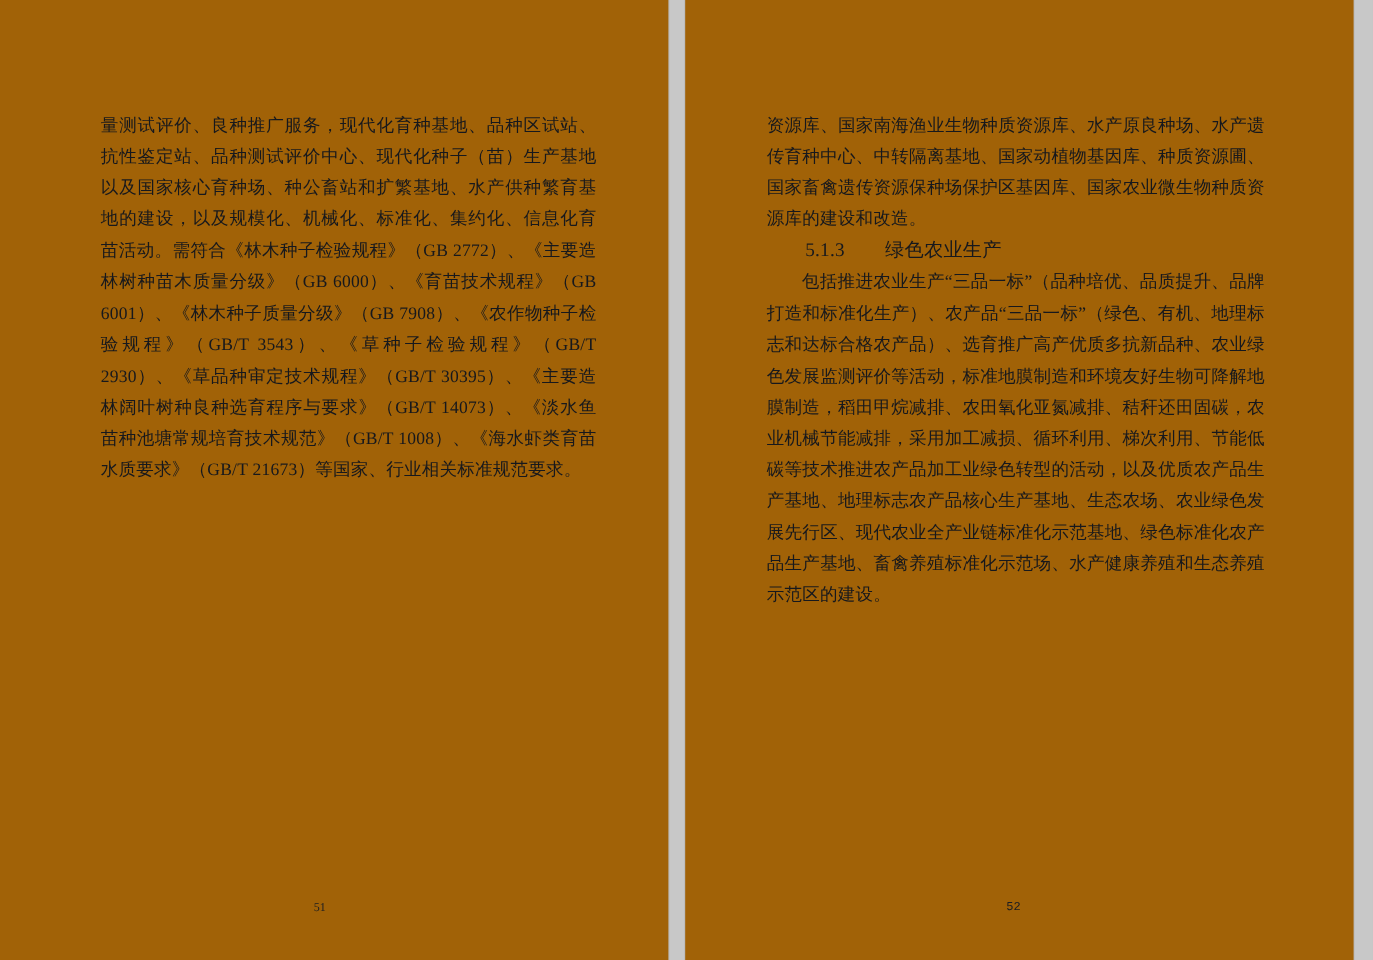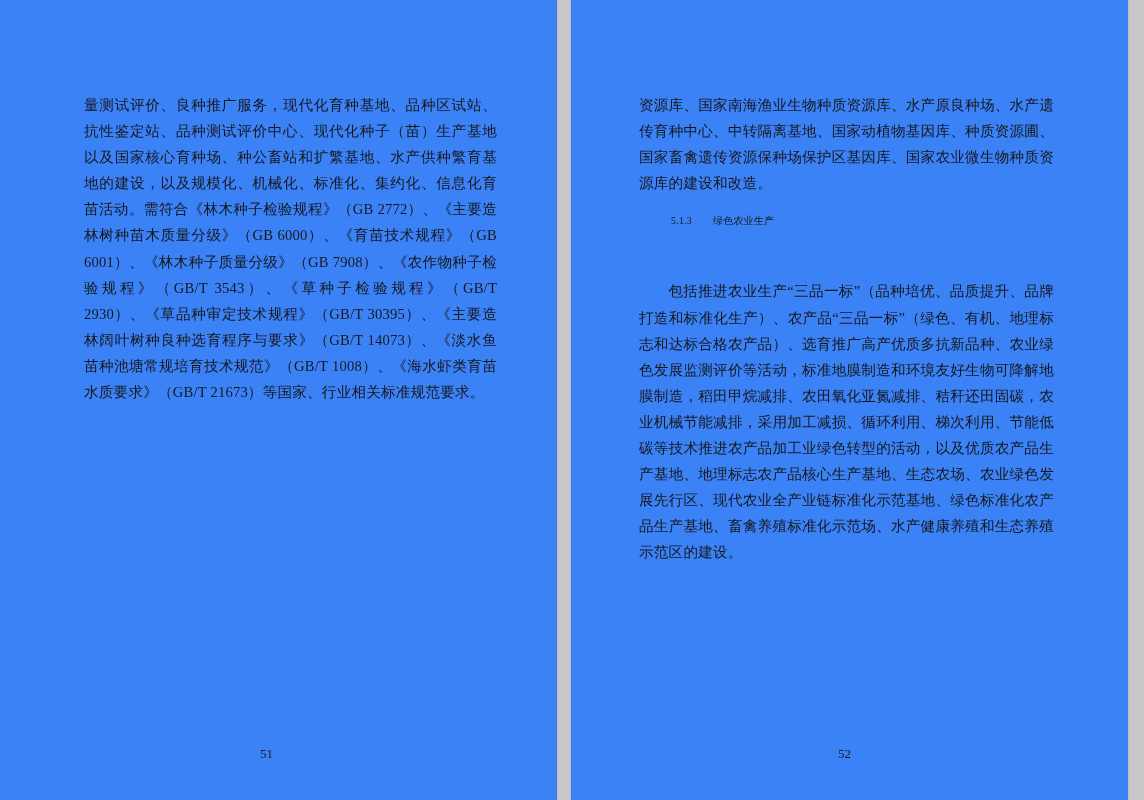--- a/index.html
+++ b/index.html
@@ -16,21 +16,21 @@
   .spread {
     display: flex;
     gap: 14px;
     padding: 0;
     width: 1144px;
     height: 800px;
     box-sizing: border-box;
     justify-content: flex-start;
   }
   .page {
-    background: #3b82f6;
+    background: #a16207;
     width: 557px;
     height: 800px;
     box-sizing: border-box;
     position: relative;
     box-shadow: 0 0 0 1px #bdbdbd;
     overflow: hidden;
   }
   .page-inner {
     position: absolute;
     left: 84px;
@@ -47,46 +47,45 @@
     font-size: 14.6px;
     line-height: 26.1px;
     text-align: justify;
     text-justify: inter-ideograph;
     color: #16181d;
     letter-spacing: 0.2px;
     text-indent: 0;
   }
   p.indent {
     text-indent: 2em;
-    margin-top: 44px;
   }
   h3.heading {
-    margin: 12px;
-    font-size: 10px;
+    margin: 0;
+    font-size: 16px;
     line-height: 26.1px;
     font-weight: normal;
     color: #16181d;
     text-indent: 2em;
     letter-spacing: 0.2px;
   }
   h3.heading .num {
     margin-right: 2.1em;
   }
   .folio {
     position: absolute;
     bottom: 38px;
     left: 0;
     right: 0;
     text-align: center;
-    font-size: 13px;
+    font-size: 10px;
     color: #1b1d22;
     font-family: "Liberation Serif", serif;
   }
   .page.left .folio { padding-right: 24px; }
-  .page.right .folio { padding-right: 10px; }
+  .page.right .folio { padding-right: 10px; font-family: Liberation Mono, monospace; }
 </style>
 </head>
 <body>
 
 <div class="spread">
 
   <div class="page left">
     <div class="page-inner">
       <p class="body">量测试评价、良种推广服务，现代化育种基地、品种区试站、抗性鉴定站、品种测试评价中心、现代化种子（苗）生产基地以及国家核心育种场、种公畜站和扩繁基地、水产供种繁育基地的建设，以及规模化、机械化、标准化、集约化、信息化育苗活动。需符合《林木种子检验规程》（GB 2772）、《主要造林树种苗木质量分级》（GB 6000）、《育苗技术规程》（GB 6001）、《林木种子质量分级》（GB 7908）、《农作物种子检验规程》（GB/T 3543）、《草种子检验规程》（GB/T 2930）、《草品种审定技术规程》（GB/T 30395）、《主要造林阔叶树种良种选育程序与要求》（GB/T 14073）、《淡水鱼苗种池塘常规培育技术规范》（GB/T 1008）、《海水虾类育苗水质要求》（GB/T 21673）等国家、行业相关标准规范要求。</p>
     </div>

